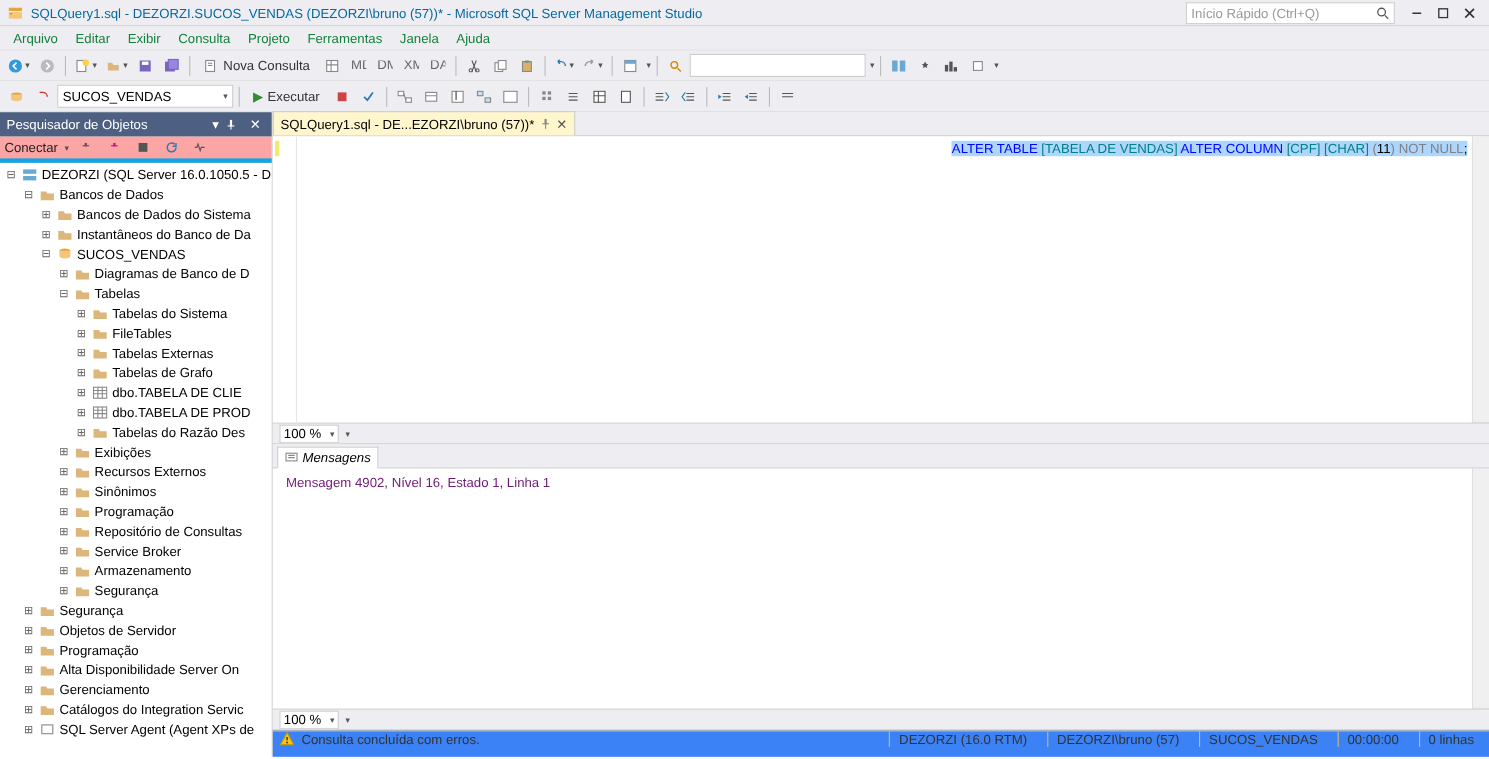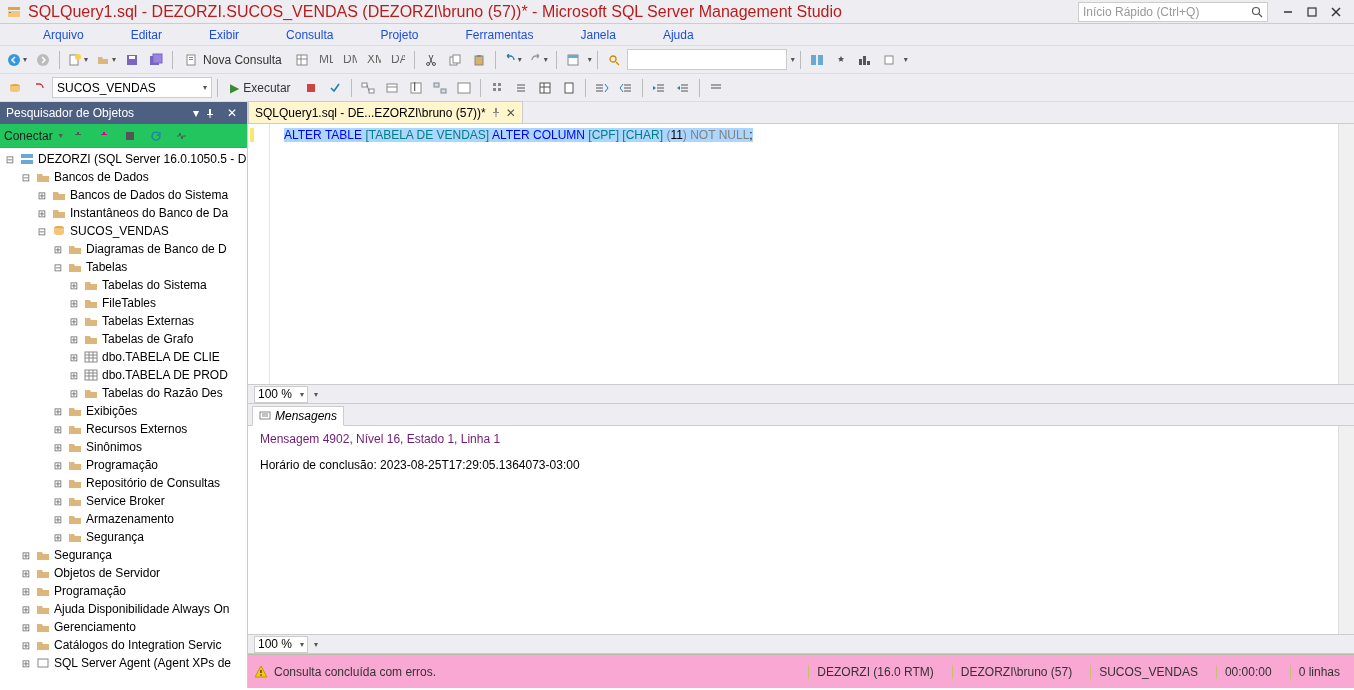--- a/index.html
+++ b/index.html
@@ -1,48 +1,48 @@
 <!DOCTYPE html>
 <html><head>
 <meta charset="utf-8">
 <style>
 * { margin: 0; padding: 0; box-sizing: border-box; font-family: "Segoe UI", Tahoma, sans-serif; font-size: 12px; }
 body { background: #fff; overflow: hidden; width: 1354px; height: 690px; position: relative; }
 
 
 .titlebar { height: 24px; background: #eeeef2; display: flex; align-items: center; padding: 0 6px; border-bottom: 1px solid #ccc; }
 .titlebar .app-icon { width: 16px; height: 16px; margin-right: 6px; display: inline-flex; align-items: center; justify-content: center; }
-.titlebar .title { flex: 1; font-size: 16px; color: #b91c1c; }
+.titlebar .title { flex: 1; font-size: 12px; color: #0369a1; }
 .titlebar .quick-launch { width: 190px; height: 20px; border: 1px solid #ccc; background: #fff; padding: 0 4px; display: flex; align-items: center; color: #999; margin-right: 8px; }
 .titlebar .quick-launch .search-icon { margin-left: auto; color: #555; }
 .titlebar .win-btn { width: 24px; height: 20px; display: flex; align-items: center; justify-content: center; color: #333; cursor: pointer; }
 
 
 .menubar { height: 22px; background: #eeeef2; display: flex; align-items: center; padding: 0 4px; border-bottom: 1px solid #ddd; }
-.menubar .menu-item { padding: 2px 8px; color: #1d4ed8; cursor: pointer; margin-left: 31px; }
+.menubar .menu-item { padding: 2px 8px; color: #15803d; cursor: pointer; }
 
 
 .toolbar { height: 28px; background: #eeeef2; display: flex; align-items: center; padding: 0 4px; border-bottom: 1px solid #ddd; gap: 2px; }
 .tb-btn { min-width: 22px; height: 22px; display: inline-flex; align-items: center; justify-content: center; color: #333; cursor: pointer; border: 1px solid transparent; padding: 0 2px; }
 .tb-sep { width: 1px; height: 18px; background: #bbb; margin: 0 3px; }
 .tb-dd-arrow { font-size: 8px; margin-left: 2px; color: #555; }
 .tb-combo { height: 21px; border: 1px solid #ccc; background: #fff; padding: 0 4px; display: flex; align-items: center; min-width: 160px; }
 .tb-text-input { height: 21px; border: 1px solid #ccc; background: #fff; width: 160px; }
 .exec-btn { display: flex; align-items: center; gap: 4px; padding: 0 6px; }
 .exec-btn .play { color: #388a34; }
 
 
 .main-area { display: flex; height: calc(690px - 24px - 22px - 28px - 28px - 2px); }
 
 
 .obj-explorer { width: 248px; border-right: 1px solid #ccc; display: flex; flex-direction: column; background: #fff; }
 .panel-header { background: #4d6082; color: #fff; height: 22px; display: flex; align-items: center; padding: 0 6px; position: relative; }
 .panel-header .ph-title { flex: 1; }
 .panel-header .ph-btn { width: 18px; text-align: center; cursor: pointer; }
-.oe-toolbar { height: 24px; background: #22c55e; border-bottom: 1px solid #0ea5e9; display: flex; align-items: center; padding: 0 4px; gap: 4px; }
+.oe-toolbar { height: 24px; background: #fca5a5; border-bottom: 4px solid #0ea5e9; display: flex; align-items: center; padding: 0 4px; gap: 4px; }
 .oe-toolbar .label { color: #1e1e1e; }
 .oe-tree { flex: 1; overflow: auto; padding: 2px 0; }
 .tree-node { display: flex; align-items: center; height: 18px; white-space: nowrap; cursor: pointer; }
 .tree-toggle { width: 12px; text-align: center; color: #666; font-size: 10px; }
 .tree-icon { width: 16px; height: 14px; margin: 0 3px; display: inline-flex; align-items: center; justify-content: center; }
 .server-icon { color: #2a7ab0; }
 
 
 .editor-area { flex: 1; display: flex; flex-direction: column; position: relative; }
 .doc-tabs { height: 22px; background: #eeeef2; display: flex; align-items: flex-end; border-bottom: 1px solid #ccc; }
@@ -62,21 +62,21 @@
 .zoom-bar { height: 20px; background: #eeeef2; border-top: 1px solid #ccc; border-bottom: 1px solid #ccc; display: flex; align-items: center; padding: 0 6px; gap: 4px; }
 .zoom-combo { width: 54px; height: 17px; border: 1px solid #ccc; background: #fff; display: flex; align-items: center; padding: 0 3px; font-size: 11px; }
 
 .results-tabs { height: 22px; background: #eeeef2; display: flex; align-items: center; padding: 0 4px; border-bottom: 1px solid #ccc; font-style: italic; }
 .result-tab { height: 20px; background: #fff; border: 1px solid #ccc; border-bottom: 1px solid #fff; display: flex; align-items: center; padding: 0 6px; gap: 4px; font-size: 11px; position: relative; top: 1px; }
 
 .messages-pane { flex: 1; background: #fff; padding: 6px 12px; font-family: Consolas, monospace; font-size: 12px; overflow: auto; position: relative; }
 .messages-pane .err { color: #701a75; }
 .messages-pane .norm { color: #000; }
 
-.status-bar { height: 34px; background: #f9a8d4; border-top: 1px solid #bba; display: flex; align-items: center; padding: 0 6px; font-size: 11px; color: #333; }
+.status-bar { height: 24px; background: #3b82f6; border-top: 1px solid #bba; display: flex; align-items: flex-start; padding: 0 6px; font-size: 11px; color: #333; }
 .status-bar .warn-icon { width: 14px; height: 14px; margin-right: 6px; display: inline-flex; align-items: center; justify-content: center; }
 .status-bar .seg { margin-left: auto; display: flex; gap: 10px; }
 .status-bar .cell { border-left: 1px solid #c9bd7a; padding: 0 8px; }
 
 .scrollbar-v { width: 16px; background: #f0f0f0; border-left: 1px solid #ddd; }
 
 svg { display: block; }
 </style>
 </head>
 <body>
@@ -696,21 +696,21 @@
           </span>
           <span>Programação</span>
         </div>
         <div class="tree-node" style="padding-left: 20px;">
           <span class="tree-toggle">⊞</span>
           <span class="tree-icon">
             <svg width="14" height="12">
               <path d="M1 3h5l1 2h6v6H1z" fill="#dcb67a"></path>
             </svg>
           </span>
-          <span>Ajuda Disponibilidade Always On</span>
+          <span>Alta Disponibilidade Server On</span>
         </div>
         <div class="tree-node" style="padding-left: 20px;">
           <span class="tree-toggle">⊞</span>
           <span class="tree-icon">
             <svg width="14" height="12">
               <path d="M1 3h5l1 2h6v6H1z" fill="#dcb67a"></path>
             </svg>
           </span>
           <span>Gerenciamento</span>
         </div>
@@ -742,21 +742,21 @@
         <span class="pin">
             <svg width="8" height="10">
               <rect x="3" y="0" width="2" height="5" fill="#888"></rect>
               <rect x="1" y="4" width="6" height="1" fill="#888"></rect>
               <line x1="4" y1="5" x2="4" y2="9" stroke="#888"></line>
             </svg>
           </span>
         <span class="close">✕</span>
       </div>
     </div>
-    <div style="display:flex; flex:0 0 260px;">
+    <div style="display:flex; flex:0 0 260px;text-align:right;">
       <div class="sql-editor" style="flex:1;">
         <div class="sql-gutter">
             <div class="hl"></div>
           </div>
         <div class="sql-text" id="sql-text"><span class="sel"><span class="kw">ALTER TABLE</span><span> </span><span class="ident">[TABELA DE VENDAS]</span><span> </span><span class="kw">ALTER COLUMN</span><span> </span><span class="ident">[CPF]</span><span> </span><span class="ident">[CHAR]</span><span> </span><span class="gray">(</span><span class="num">11</span><span class="gray">)</span><span> </span><span class="gray">NOT NULL</span><span>;</span></span></div>
       </div>
       <div class="scrollbar-v"></div>
     </div>
     <div class="zoom-bar">
       <div class="zoom-combo">
@@ -772,21 +772,20 @@
             <line x1="3" y1="4" x2="9" y2="4" stroke="#888"></line>
             <line x1="3" y1="6" x2="9" y2="6" stroke="#888"></line>
           </svg>
         <span>Mensagens</span>
       </div>
     </div>
     <div style="display:flex; flex:1; min-height:0;">
       <div class="messages-pane">
         <div class="err">Mensagem 4902, Nível 16, Estado 1, Linha 1</div>
         <div style="height:12px"></div>
-        <div class="norm">Horário de conclusão: 2023-08-25T17:29:05.1364073-03:00</div>
       </div>
       <div class="scrollbar-v"></div>
     </div>
     <div class="zoom-bar">
       <div class="zoom-combo">
         <span>100 %</span>
         <span class="tb-dd-arrow" style="margin-left:auto">▾</span>
       </div>
       <span class="tb-dd-arrow">▾</span>
     </div>

